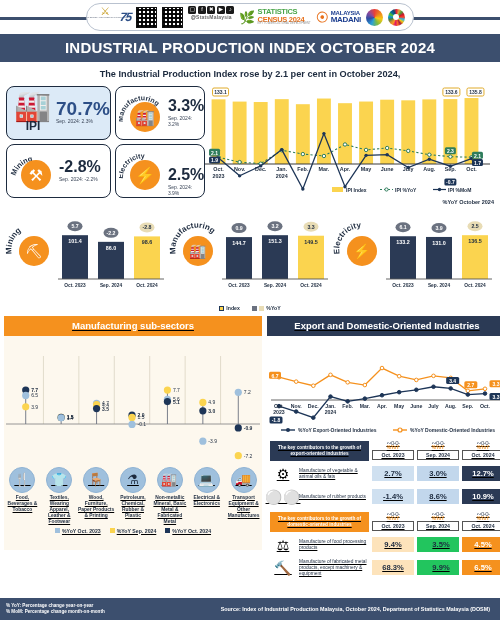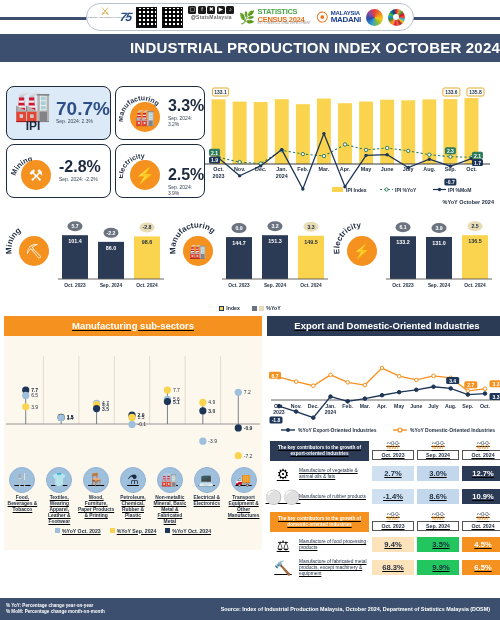--- a/index.html
+++ b/index.html
@@ -60,21 +60,21 @@
     width: 17px; height: 17px; border-radius: 50%;
     background: conic-gradient(#e8403a,#f0821e,#f6c913,#7dbb42,#2aa0d8,#2b4ea2,#8a4aa0,#e8403a);
   }
   .wheel2 { width: 17px; height: 17px; border-radius: 50%;
     background: conic-gradient(#e5243b,#dda63a,#4c9f38,#c5192d,#ff3a21,#26bde2,#fcc30b,#a21942,#fd6925,#dd1367,#fd9d24,#bf8b2e,#3f7e44,#0a97d9,#56c02b,#00689d,#19486a,#e5243b);
     display:flex;align-items:center;justify-content:center;}
   .wheel2::after{content:"";width:6px;height:6px;border-radius:50%;background:#fff;}
 
   
   .titlebar {
-    background: #3c4f6e; color: #fff; text-align: right;
+    background: #3c4f6e; color: #fff; text-align: center;
     font-size: 15px; font-weight: bold; letter-spacing: .2px;
     padding: 5px 0 6px; 
   }
   .subtitle {
     text-align: center; font-size: 9.2px; font-weight: bold; color: #1d2b3f;
     line-height: 12.5px; padding: 6px 40px 5px;
   }
 
   
   .row-kpi { display: flex; padding: 0 6px; gap: 4px; height: 112px; }
@@ -215,21 +215,21 @@
         <div class="wheel"></div>
       </div>
     <div class="logo-item">
         <div class="wheel2"></div>
       </div>
   </div>
 </div>
 
 <div class="titlebar">INDUSTRIAL PRODUCTION INDEX OCTOBER 2024</div>
 <div class="subtitle">
-  <br>
+  <span>The Industrial Production Index rose by 2.1 per cent in October 2024,</span><br>
 </div>
 
 <div class="row-kpi">
 
   <div class="kpi-grid">
 
     <div class="kpi-card ipi">
       <div class="kpi-ic-wrap">
         <div class="ipi-big-ic">🏭</div>
         <div class="ipi-label">IPI</div>

